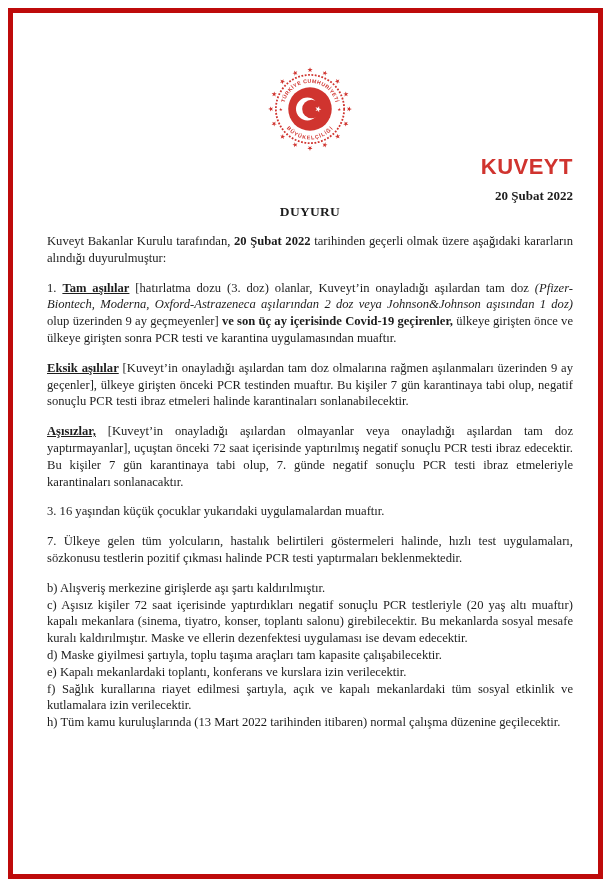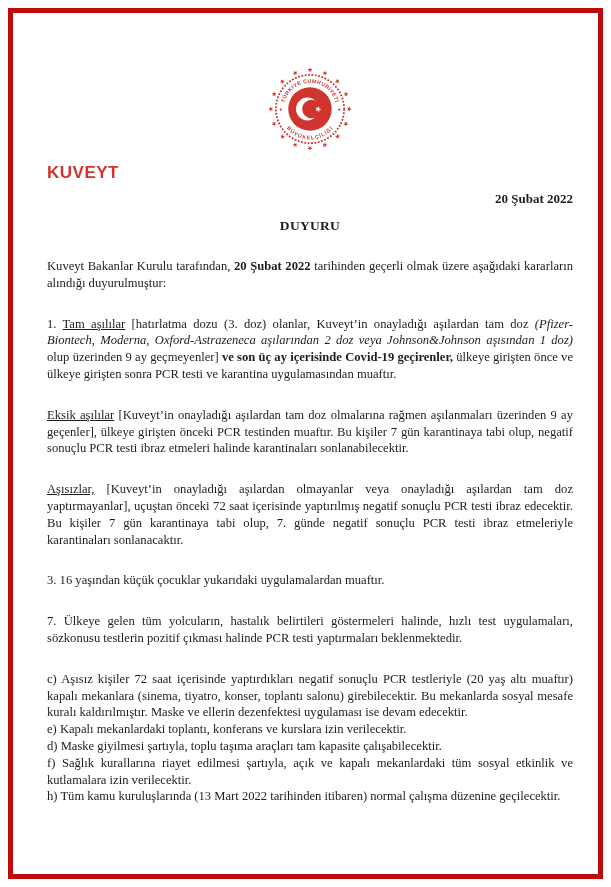--- a/index.html
+++ b/index.html
@@ -34,50 +34,49 @@
   }
   .seal-wrap svg{display:block;width:90px;height:90px;}
   .seal-star{fill:var(--seal-red);}
   .seal-rope{fill:none;stroke:var(--seal-red);stroke-width:2.4;stroke-dasharray:2.4 2.1;}
   .seal-arc-text{fill:var(--seal-red);font-family:"Liberation Sans","DejaVu Sans",sans-serif;font-weight:bold;}
   .arc-top{font-size:7px;letter-spacing:0.6px;}
   .arc-bottom{font-size:7px;letter-spacing:1.3px;}
   .seal-side-star{fill:var(--seal-red);font-size:6px;}
   .seal-disc{fill:var(--seal-red);}
   .city{
-    margin-top:9px;
-    text-align:left;
+    text-align:right;
     font-family:"Liberation Sans","DejaVu Sans",sans-serif;
     font-weight:bold;
-    font-size:17px;
+    font-size:22px;
     letter-spacing:0.5px;
     color:var(--seal-red);
   }
   .date{
     margin-top:8px;
     text-align:right;
     font-weight:bold;
     font-size:13px;
   }
   .title{
-    margin-top:11px;
+    margin-top:0;
     text-align:center;
     font-weight:bold;
     font-size:13.5px;
     letter-spacing:0.3px;
   }
   .body-text{font-size:12.6px;line-height:16.8px;}
   .para{
-    margin-top:24px;
+    margin-top:13px;
     text-align:justify;
   }
   .s4-line{text-align:justify;}
   .b{font-weight:bold;}
   .i{font-style:italic;}
-  .bu{font-weight:normal;text-decoration:underline;}
+  .bu{font-weight:bold;text-decoration:underline;}
 </style>
 </head>
 <body>
 
 <div class="page">
   <div class="frame"></div>
 
   <div class="content">
 
     <div class="seal-wrap">
@@ -129,22 +128,23 @@
     <div class="title">DUYURU</div>
 
     <div class="body-text">
       <p class="para"><span>Kuveyt Bakanlar Kurulu tarafından, </span><span class="b">20 Şubat 2022</span><span> tarihinden geçerli olmak üzere aşağıdaki kararların alındığı duyurulmuştur:</span></p>
       <p class="para"><span>1. </span><span class="bu">Tam aşılılar</span><span> [hatırlatma dozu (3. doz) olanlar, Kuveyt’in onayladığı aşılardan tam doz </span><span class="i">(Pfizer-Biontech, Moderna, Oxford-Astrazeneca aşılarından 2 doz veya Johnson&amp;Johnson aşısından 1 doz)</span><span> olup üzerinden 9 ay geçmeyenler] </span><span class="b">ve son üç ay içerisinde Covid-19 geçirenler,</span><span> ülkeye girişten önce ve ülkeye girişten sonra PCR testi ve karantina uygulamasından muaftır.</span></p>
       <p class="para"><span class="bu">Eksik aşılılar</span><span> [Kuveyt’in onayladığı aşılardan tam doz olmalarına rağmen aşılanmaları üzerinden 9 ay geçenler], ülkeye girişten önceki PCR testinden muaftır. Bu kişiler 7 gün karantinaya tabi olup, negatif sonuçlu PCR testi ibraz etmeleri halinde karantinaları sonlanabilecektir.</span></p>
       <p class="para"><span class="bu">Aşısızlar,</span><span> [Kuveyt’in onayladığı aşılardan olmayanlar veya onayladığı aşılardan tam doz yaptırmayanlar], uçuştan önceki 72 saat içerisinde yaptırılmış negatif sonuçlu PCR testi ibraz edecektir. Bu kişiler 7 gün karantinaya tabi olup, 7. günde negatif sonuçlu PCR testi ibraz etmeleriyle karantinaları sonlanacaktır.</span></p>
       <p class="para"><span>3. 16 yaşından küçük çocuklar yukarıdaki uygulamalardan muaftır.</span></p>
       <p class="para"><span>7. Ülkeye gelen tüm yolcuların, hastalık belirtileri göstermeleri halinde, hızlı test uygulamaları, sözkonusu testlerin pozitif çıkması halinde PCR testi yaptırmaları beklenmektedir.</span></p>
       <div class="para">
+          <div class="s4-line">b) Alışveriş merkezine girişlerde aşı şartı kaldırılmıştır.</div>
           <div class="s4-line">c) Aşısız kişiler 72 saat içerisinde yaptırdıkları negatif sonuçlu PCR testleriyle (20 yaş altı muaftır) kapalı mekanlara (sinema, tiyatro, konser, toplantı salonu) girebilecektir. Bu mekanlarda sosyal mesafe kuralı kaldırılmıştır. Maske ve ellerin dezenfektesi uygulaması ise devam edecektir.</div>
+          <div class="s4-line">d) Maske giyilmesi şartıyla, toplu taşıma araçları tam kapasite çalışabilecektir.</div>
           <div class="s4-line">e) Kapalı mekanlardaki toplantı, konferans ve kurslara izin verilecektir.</div>
-          <div class="s4-line">d) Maske giyilmesi şartıyla, toplu taşıma araçları tam kapasite çalışabilecektir.</div>
           <div class="s4-line">f) Sağlık kurallarına riayet edilmesi şartıyla, açık ve kapalı mekanlardaki tüm sosyal etkinlik ve kutlamalara izin verilecektir.</div>
           <div class="s4-line">h) Tüm kamu kuruluşlarında (13 Mart 2022 tarihinden itibaren) normal çalışma düzenine geçilecektir.</div>
         </div>
     </div>
 
   </div>
 </div>
 
 </body></html>

